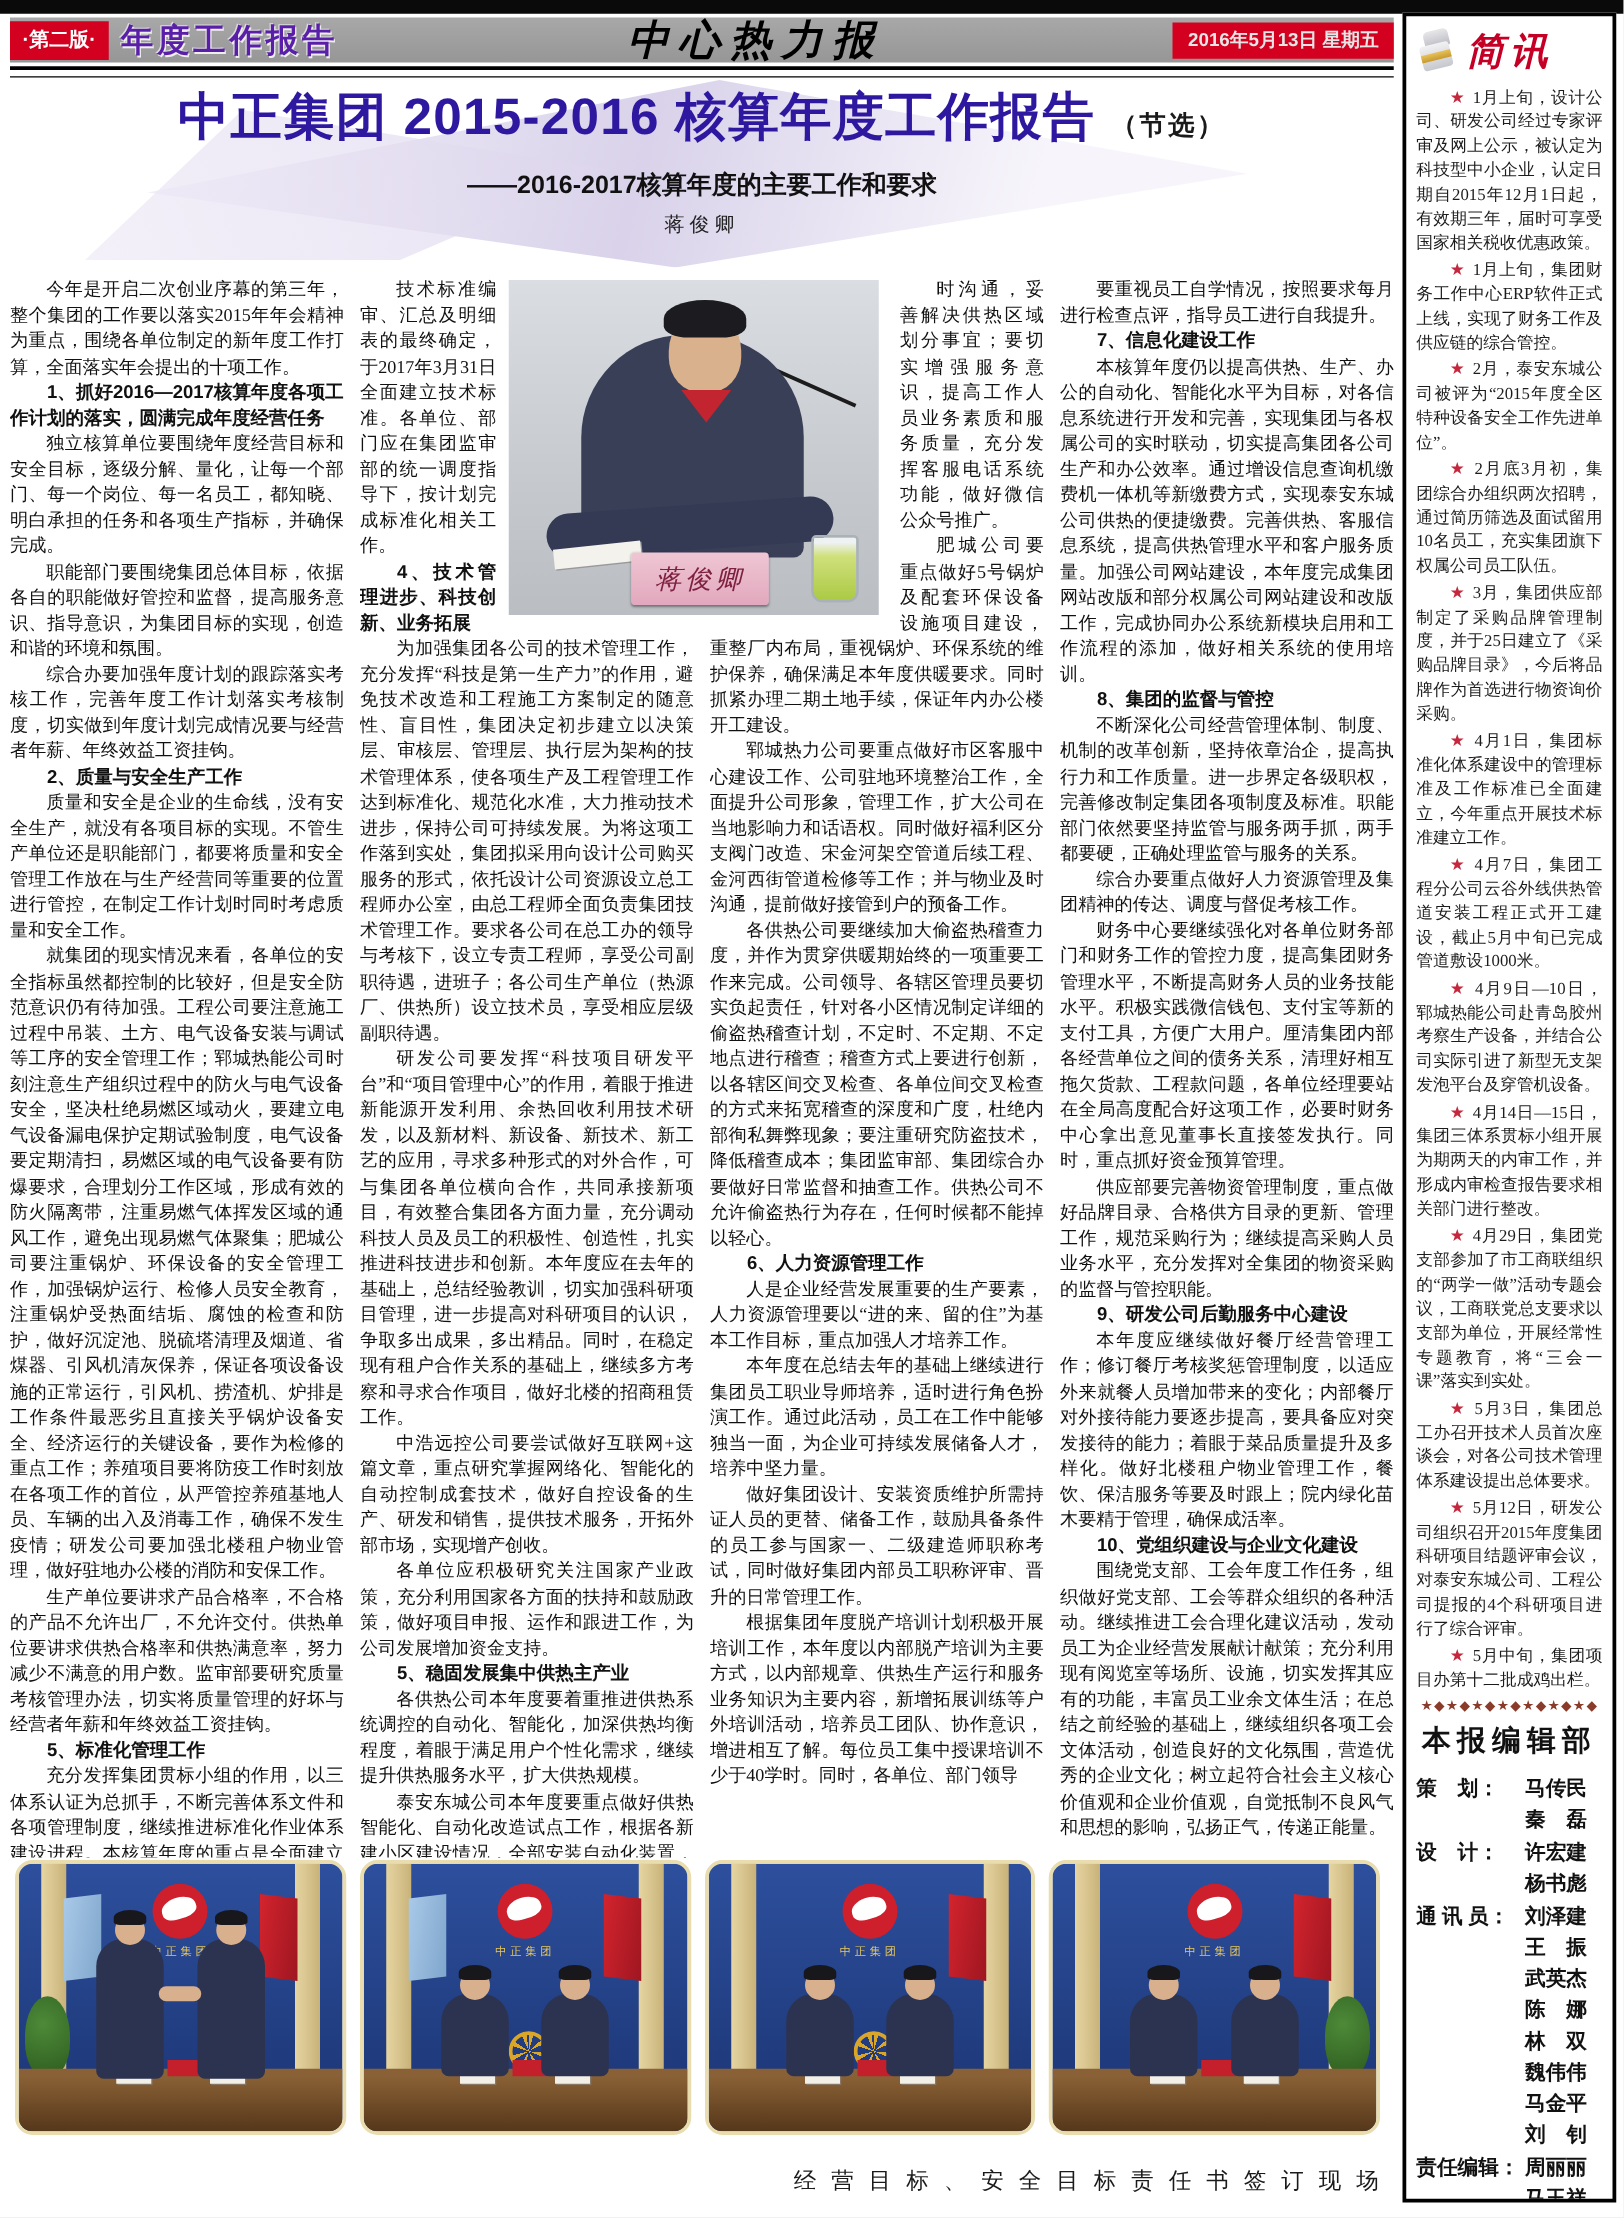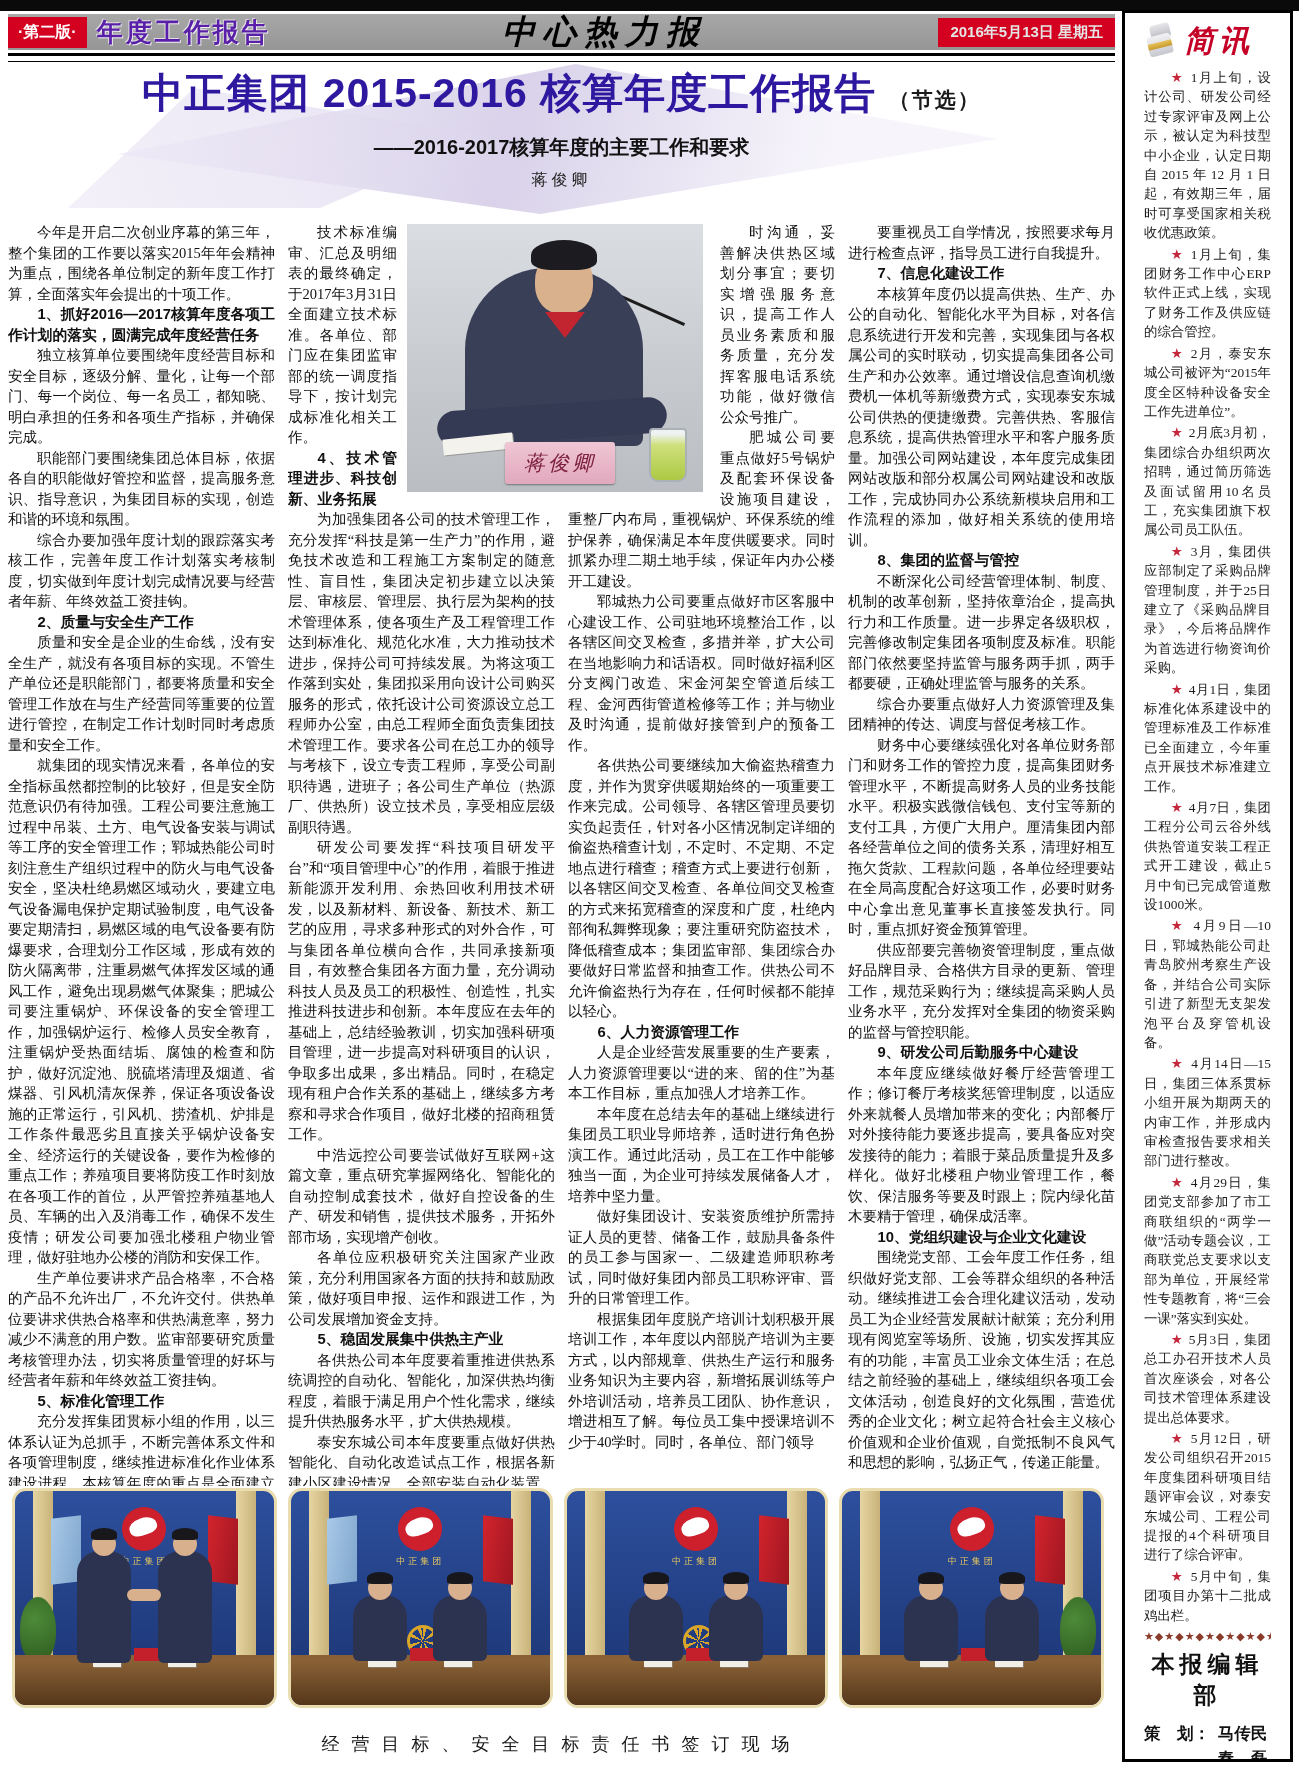--- a/index.html
+++ b/index.html
@@ -53,21 +53,21 @@
         border-right:20px solid transparent;border-top:26px solid #c22530;}
   .mp-table{position:absolute;left:0;bottom:0;width:100%;height:56px;background:linear-gradient(#80halfa 0,#7c5a33 0,#7c5a33 18%,#4e3316 100%);}
   .mp-paper{position:absolute;left:36px;bottom:40px;width:70px;height:16px;background:#f4f2ec;transform:rotate(-6deg);box-shadow:1px 1px 0 #999;}
   .mp-card{position:absolute;left:98px;bottom:8px;width:110px;height:42px;background:linear-gradient(#efc6d4,#e2a8bd);
         border-radius:3px;display:flex;align-items:center;justify-content:center;color:#7e2140;
         font-size:21px;font-style:italic;letter-spacing:3px;box-shadow:0 1px 2px rgba(0,0,0,.4);}
   .mp-tea{position:absolute;right:16px;bottom:10px;width:34px;height:50px;border:2px solid #aab2b8;border-radius:4px 4px 9px 9px;
         background:linear-gradient(#eef2f2 8%,#cfe07c 30%,#aecb48 95%);}
   
   .sidebar{position:absolute;left:1122px;top:10px;width:171px;height:1752px;border:3px solid #000;
-        box-sizing:border-box;padding:6px 19px;background:#fff;overflow:hidden;}
+        box-sizing:border-box;padding:6px 8px;background:#fff;overflow:hidden;}
   .brief-head{display:flex;align-items:center;gap:6px;margin:2px 0 6px 0;}
   .seal{position:relative;width:34px;height:36px;}
   .seal .cap{position:absolute;left:6px;top:0;width:20px;height:14px;background:linear-gradient(#e7e7ea,#b9bac2);border-radius:4px 4px 2px 2px;transform:rotate(-14deg);}
   .seal .body{position:absolute;left:4px;top:11px;width:24px;height:20px;background:linear-gradient(#f2f2f4,#c7c8cf);border-radius:3px;transform:rotate(-14deg);}
   .seal .band{position:absolute;left:4px;top:18px;width:24px;height:6px;background:linear-gradient(#e7c25a,#c79a2e);transform:rotate(-14deg);}
   .brief-title{color:#c40026;font-size:30px;font-weight:bold;font-style:italic;letter-spacing:5px;
         font-family:"DejaVu Serif",serif;}
   .brief{margin:0 0 2px 0;font-size:13.4px;line-height:19.4px;text-align:justify;text-indent:2em;color:#1c1c1c;}
   .brief .star{color:#c5283d;letter-spacing:1px;}
   .divider{text-align:center;font-size:11px;color:#8a3b2a;letter-spacing:1px;margin:5px 0;white-space:nowrap;overflow:hidden;}
@@ -98,21 +98,21 @@
   .handshake .fig{height:112px;bottom:42px;}
   .signing .fig{height:66px;bottom:44px;}
   .f1{left:24%;} .f2{right:24%;}
   .hands{position:absolute;left:50%;bottom:104px;width:34px;height:12px;margin-left:-17px;background:#d8b08d;border-radius:6px;}
   .flag{position:absolute;top:26px;width:30px;height:66px;}
   .fr{right:14%;background:linear-gradient(100deg,#d3242e,#9e1620);transform:skewY(7deg);}
   .fb{left:14%;background:linear-gradient(100deg,#a9c9e8,#7fa6cc);transform:skewY(-7deg);}
   .plant{position:absolute;bottom:44px;width:36px;height:64px;border-radius:50% 50% 42% 42%;
         background:radial-gradient(circle at 40% 35%,#4d8a38,#2c5a1e);}
   
-  .caption{position:absolute;left:8px;top:1732px;width:1107px;text-align:center;font-size:18px;
+  .caption{position:absolute;left:8px;top:1732px;width:1107px;text-align:right;font-size:18px;
         letter-spacing:12px;color:#1a1a1a;font-weight:500;}
 </style>
 </head>
 <body>
 
 <div class="page">
 
   <div class="topbar"></div>
 
   <div class="band">
@@ -154,21 +154,21 @@
         <p>中浩远控公司要尝试做好互联网+这篇文章，重点研究掌握网络化、智能化的自动控制成套技术，做好自控设备的生产、研发和销售，提供技术服务，开拓外部市场，实现增产创收。</p>
         <p>各单位应积极研究关注国家产业政策，充分利用国家各方面的扶持和鼓励政策，做好项目申报、运作和跟进工作，为公司发展增加资金支持。</p>
         <p class="head">5、稳固发展集中供热主产业</p>
         <p>各供热公司本年度要着重推进供热系统调控的自动化、智能化，加深供热均衡程度，着眼于满足用户个性化需求，继续提升供热服务水平，扩大供热规模。</p>
         <p>泰安东城公司本年度要重点做好供热智能化、自动化改造试点工作，根据各新建小区建设情况，全部安装自动化装置，实现换热站部分自动调整，末端用户电动调节；做好学府家园站汽改水工作；要根据供热负荷需求提前与电厂对接，确保本年度供暖不受影响；与公用事业局及</p>
       </div>
     <div class="col">
         <div class="spacer3"></div>
         <p>时沟通，妥善解决供热区域划分事宜；要切实增强服务意识，提高工作人员业务素质和服务质量，充分发挥客服电话系统功能，做好微信公众号推广。</p>
         <p>肥城公司要重点做好5号锅炉及配套环保设备设施项目建设，重整厂内布局，重视锅炉、环保系统的维护保养，确保满足本年度供暖要求。同时抓紧办理二期土地手续，保证年内办公楼开工建设。</p>
-        <p>郓城热力公司要重点做好市区客服中心建设工作、公司驻地环境整治工作，以各辖区间交叉检查，多措并举，扩大公司在当地影响力和话语权。同时做好福利区分支阀门改造、宋金河架空管道后续工程、金河西街管道检修等工作；并与物业及时沟通，提前做好接管到户的预备工作。</p>
+        <p>郓城热力公司要重点做好市区客服中心建设工作、公司驻地环境整治工作，全面提升公司形象，管理工作，扩大公司在当地影响力和话语权。同时做好福利区分支阀门改造、宋金河架空管道后续工程、金河西街管道检修等工作；并与物业及时沟通，提前做好接管到户的预备工作。</p>
         <p>各供热公司要继续加大偷盗热稽查力度，并作为贯穿供暖期始终的一项重要工作来完成。公司领导、各辖区管理员要切实负起责任，针对各小区情况制定详细的偷盗热稽查计划，不定时、不定期、不定地点进行稽查；稽查方式上要进行创新，以各辖区间交叉检查、各单位间交叉检查的方式来拓宽稽查的深度和广度，杜绝内部徇私舞弊现象；要注重研究防盗技术，降低稽查成本；集团监审部、集团综合办要做好日常监督和抽查工作。供热公司不允许偷盗热行为存在，任何时候都不能掉以轻心。</p>
         <p class="head">6、人力资源管理工作</p>
         <p>人是企业经营发展重要的生产要素，人力资源管理要以“进的来、留的住”为基本工作目标，重点加强人才培养工作。</p>
         <p>本年度在总结去年的基础上继续进行集团员工职业导师培养，适时进行角色扮演工作。通过此活动，员工在工作中能够独当一面，为企业可持续发展储备人才，培养中坚力量。</p>
         <p>做好集团设计、安装资质维护所需持证人员的更替、储备工作，鼓励具备条件的员工参与国家一、二级建造师职称考试，同时做好集团内部员工职称评审、晋升的日常管理工作。</p>
         <p>根据集团年度脱产培训计划积极开展培训工作，本年度以内部脱产培训为主要方式，以内部规章、供热生产运行和服务业务知识为主要内容，新增拓展训练等户外培训活动，培养员工团队、协作意识，增进相互了解。每位员工集中授课培训不少于40学时。同时，各单位、部门领导</p>
       </div>
     <div class="col">
         <p>要重视员工自学情况，按照要求每月进行检查点评，指导员工进行自我提升。</p>
         <p class="head">7、信息化建设工作</p>

